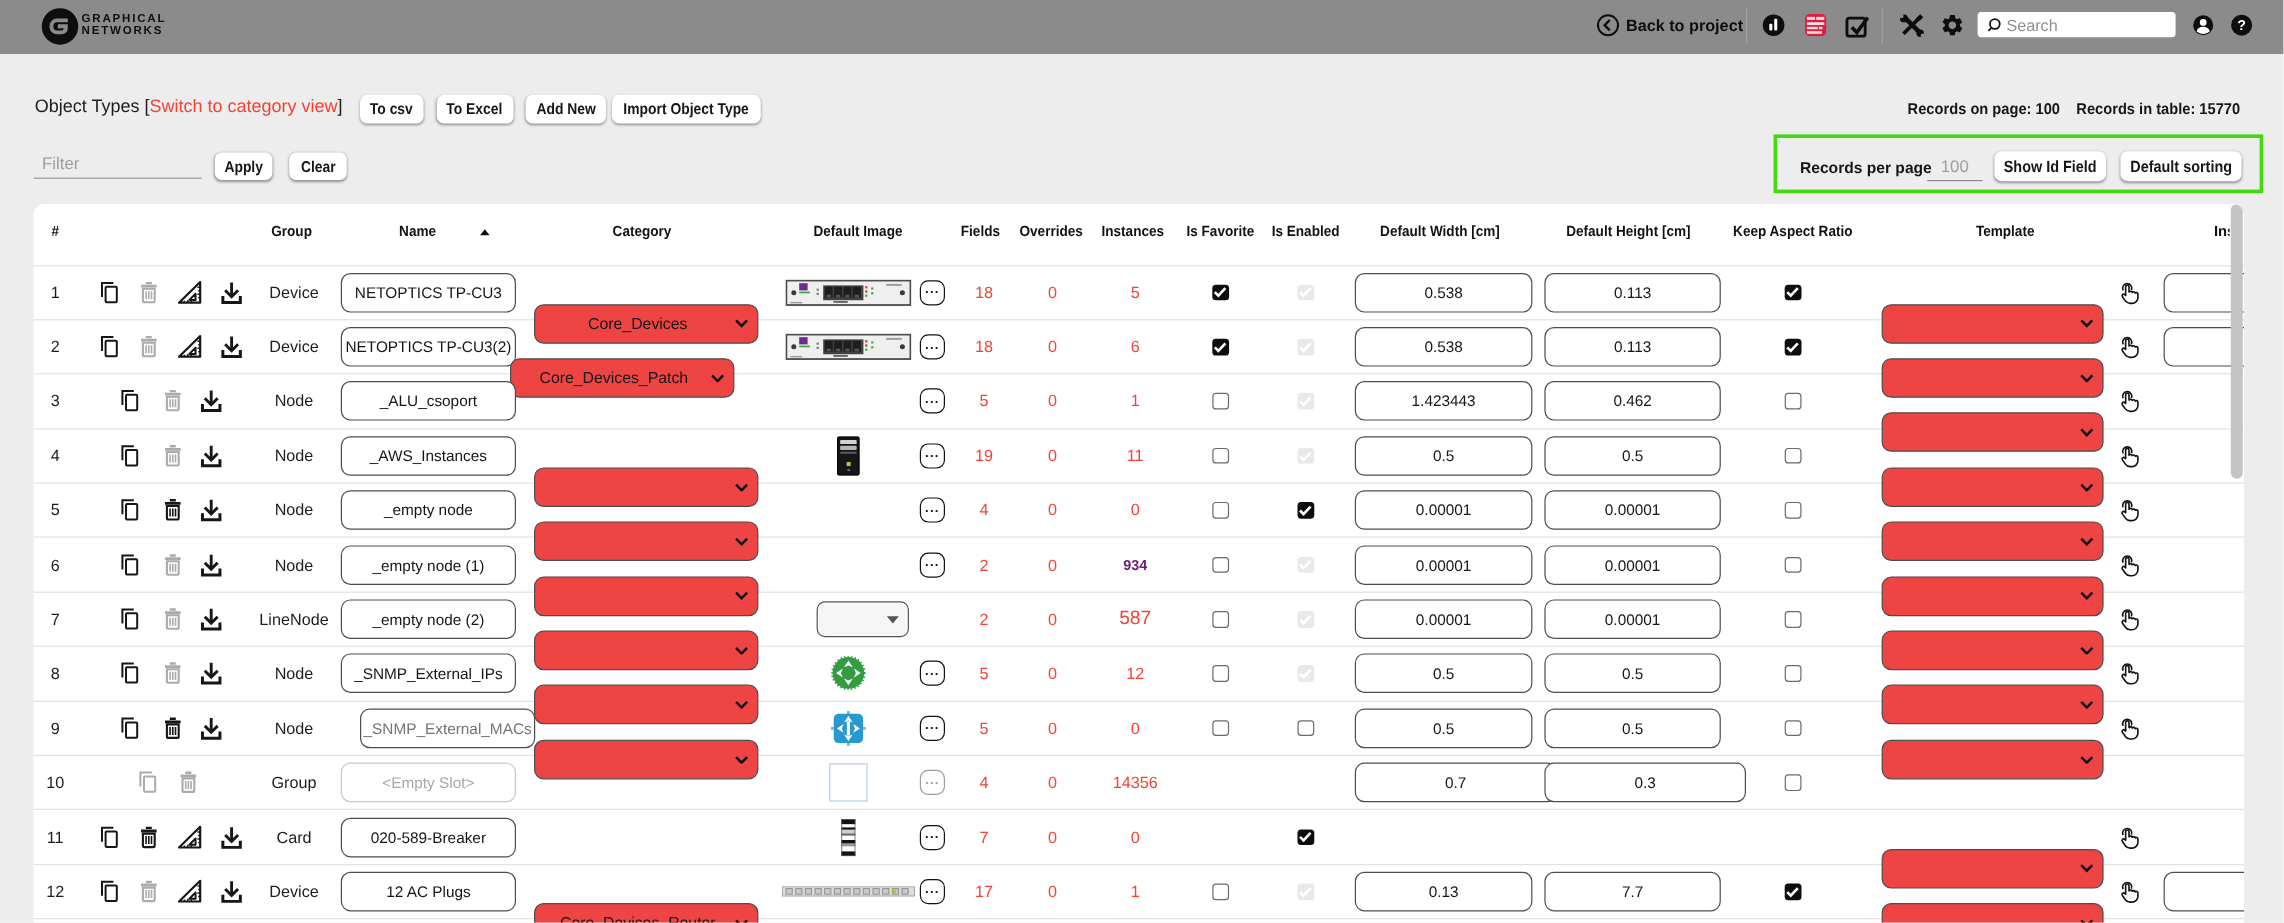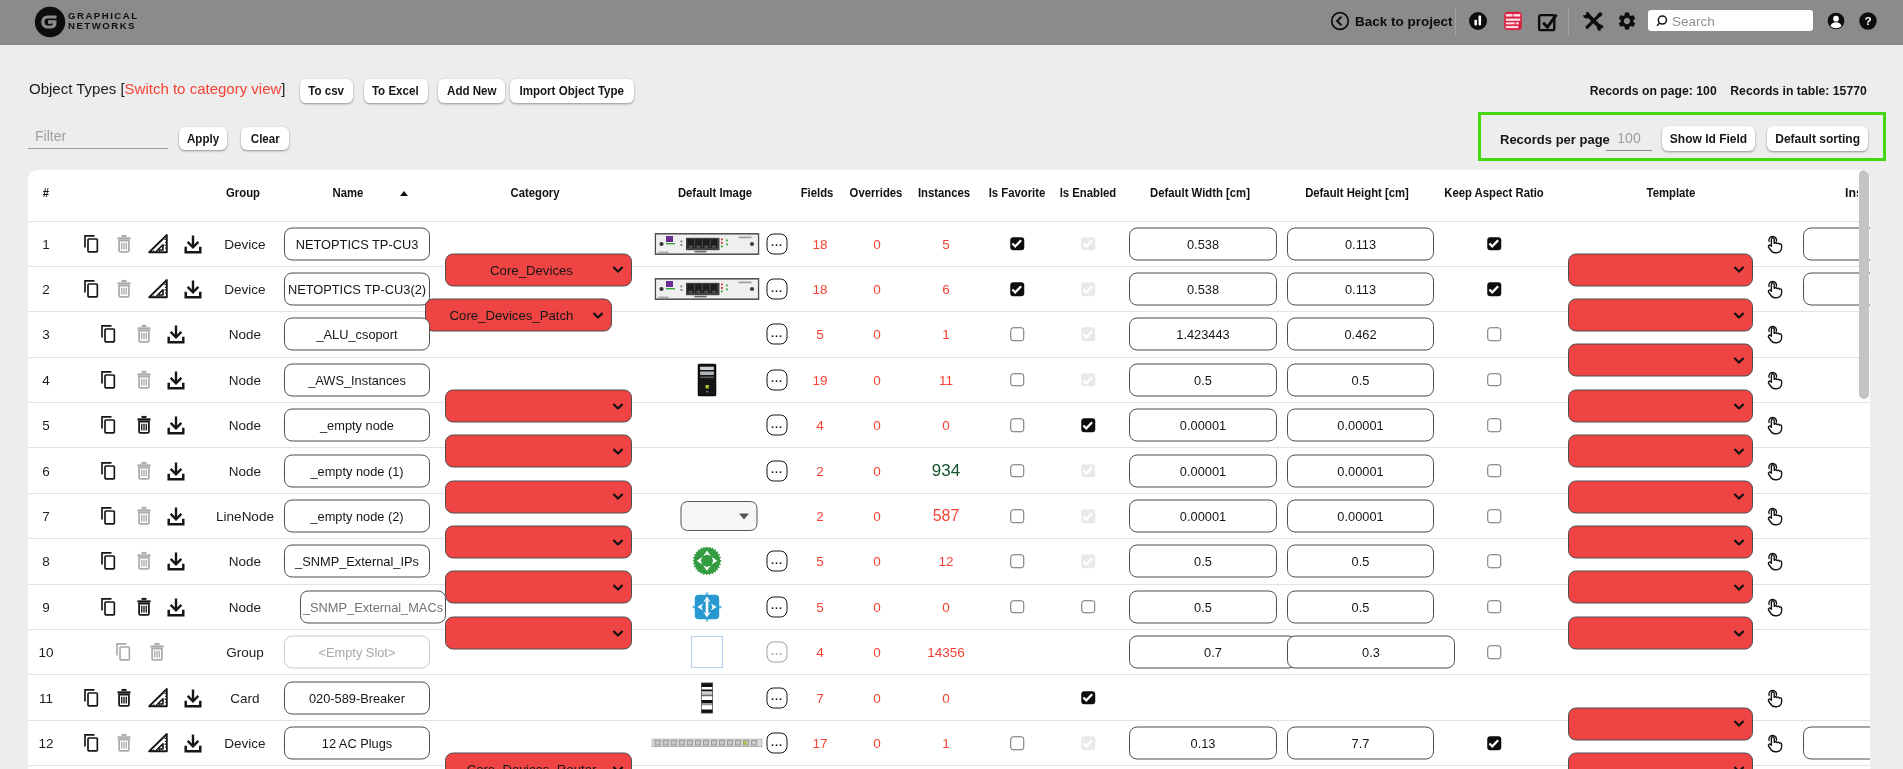--- a/index.html
+++ b/index.html
@@ -476,21 +476,21 @@
       <div class="sel" style="left:417px;width:187px">
         <svg width="12" height="7.5" viewBox="0 0 12 7.5" style="position:absolute;right:7px;top:50%;margin-top:-3.75px">
           <path d="M1.4 1.4 6 6.1 10.6 1.4" fill="none" stroke="#111" stroke-width="2.1"></path>
         </svg>
       </div>
       <div style="position:absolute;left:749px;top:50%;transform:translate(-50%,-50%);width:21px;height:21px;border:1.6px solid #111;border-radius:7px;box-sizing:border-box;display:flex;align-items:center;justify-content:center">
         <span style="color:#111;font-size:11px;font-weight:bold;letter-spacing:1px;margin-top:-4px">...</span>
       </div>
       <div style="position:absolute;left:792px;top:50%;transform:translate(-50%,-50%);font-size:13.5px;font-weight:400;color:#f44336;white-space:nowrap">2</div>
       <div style="position:absolute;left:849px;top:50%;transform:translate(-50%,-50%);font-size:13.5px;font-weight:400;color:#f44336;white-space:nowrap">0</div>
-      <div style="position:absolute;left:918px;top:50%;transform:translate(-50%,-50%);font-size:17px;font-weight:400;color:#14532d;white-space:nowrap">934</div>
+      <div style="position:absolute;left:918px;top:50%;transform:translate(-50%,-50%);font-size:12px;font-weight:700;color:#701a75;white-space:nowrap">934</div>
       <div style="position:absolute;left:989px;top:50%;width:13.5px;height:13.5px;transform:translate(-50%,-50%);border-radius:3px;background:#fff;border:1.6px solid #6b6b6b;box-sizing:border-box"></div>
       <div style="position:absolute;left:1060px;top:50%;width:13.5px;height:13.5px;transform:translate(-50%,-50%);border-radius:3px;background:#e9e9e9;display:flex;align-items:center;justify-content:center">
         <svg width="11" height="10" viewBox="0 0 12 10">
           <path d="M1.2 5.2 4.4 8.4 10.8 1.6" fill="none" stroke="#fff" stroke-width="2.4"></path>
         </svg>
       </div>
       <div class="inp" style="left:1101px;width:148px">0.00001</div>
       <div class="inp" style="left:1259px;width:147px">0.00001</div>
       <div style="position:absolute;left:1466px;top:50%;width:13.5px;height:13.5px;transform:translate(-50%,-50%);border-radius:3px;background:#fff;border:1.6px solid #6b6b6b;box-sizing:border-box"></div>
       <div class="sel" style="left:1540px;width:185px">

